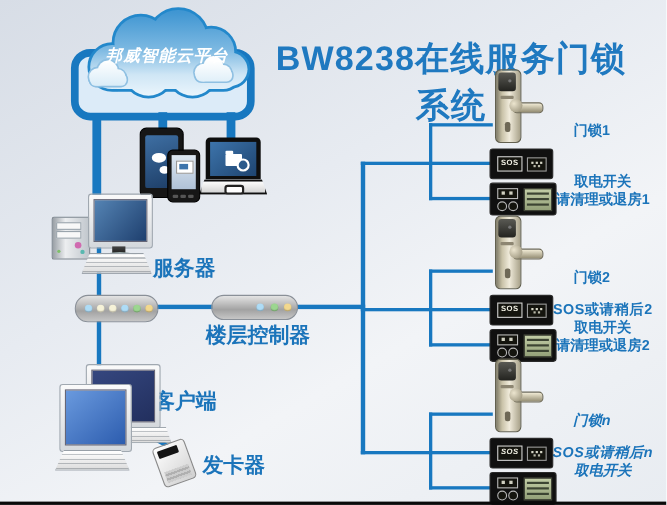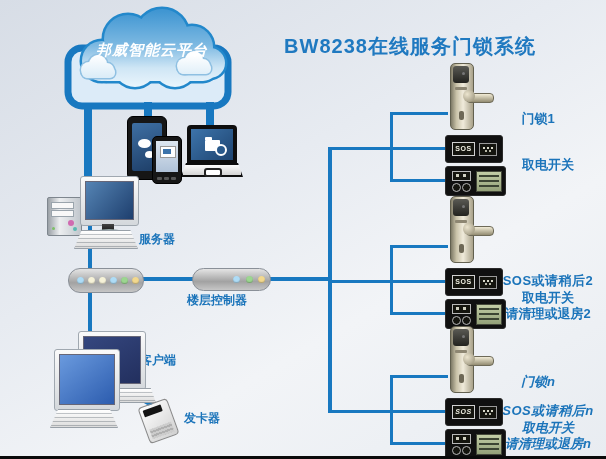--- a/index.html
+++ b/index.html
@@ -4,23 +4,23 @@
 <style>
   html,body{margin:0;padding:0;}
   body{font-family:"Liberation Sans",sans-serif;}
   #stage{
     position:relative;width:606px;height:459px;overflow:hidden;
     background:linear-gradient(150deg,#d7dde6 0%,#e7ebf1 40%,#f2f4f7 65%,#e8ecf1 100%);
   }
   .abs{position:absolute;}
   .line{position:absolute;background:#1878c0;}
   .lbl{position:absolute;color:#1b74ba;font-weight:bold;white-space:nowrap;}
-  .lbl-l{font-size:12px;font-family:Liberation Serif, serif;}
+  .lbl-l{font-size:19px;font-family:Liberation Serif, serif;}
   .lbl-r{font-size:13px;text-align:center;}
-  #title{left:250px;top:33px;width:320px;font-size:20px;font-weight:bold;
+  #title{left:250px;top:33px;width:320px;font-size:31px;font-weight:bold;
          color:#1f79c0;letter-spacing:1px;text-align:center;}
 
   
   #cloud-svg{left:40px;top:3px;z-index:2;}
   .stem{z-index:3;}
 
   
   .dev{position:absolute;z-index:4;}
   
   #tablet{left:127px;top:116px;width:38px;height:62px;background:#161616;border:1px solid #000;border-radius:6px;}
@@ -313,20 +313,21 @@
         <div class="sock sk1"></div>
         <div class="sock sk2"></div>
       <div class="pow-disp">
           <div class="pd-row"></div>
           <div class="pd-row"></div>
           <div class="pd-row"></div>
         </div>
     </div>
     <div class="lbl lbl-r lk-lbl">门锁1</div>
     <div class="lbl lbl-r pw-lbl">取电开关</div>
+    <div class="lbl lbl-r co-lbl">请清理或退房1</div>
   </div>
 
   <div class="grp g2">
     <div class="line subv"></div>
     <div class="line br-lock"></div>
     <div class="line br-sos"></div>
     <div class="line br-pow"></div>
     <div class="lock">
       <div class="top">
           <div class="dot"></div>
@@ -347,20 +348,21 @@
           <i></i>
         </div>
         <div class="sock sk1"></div>
         <div class="sock sk2"></div>
       <div class="pow-disp">
           <div class="pd-row"></div>
           <div class="pd-row"></div>
           <div class="pd-row"></div>
         </div>
     </div>
+    <div class="lbl lbl-r lk-lbl">门锁2</div>
     <div class="lbl lbl-r so-lbl">SOS或请稍后2</div>
     <div class="lbl lbl-r pw-lbl">取电开关</div>
     <div class="lbl lbl-r co-lbl">请清理或退房2</div>
   </div>
 
   <div class="grp g3">
     <div class="line subv"></div>
     <div class="line br-lock"></div>
     <div class="line br-sos"></div>
     <div class="line br-pow"></div>
@@ -387,17 +389,16 @@
         <div class="sock sk2"></div>
       <div class="pow-disp">
           <div class="pd-row"></div>
           <div class="pd-row"></div>
           <div class="pd-row"></div>
         </div>
     </div>
     <div class="lbl lbl-r lk-lbl">门锁n</div>
     <div class="lbl lbl-r so-lbl">SOS或请稍后n</div>
     <div class="lbl lbl-r pw-lbl">取电开关</div>
-    <div class="lbl lbl-r co-lbl">请清理或退房n</div>
   </div>
 
   <div id="bottom-border" class="abs"></div>
 </div>
 
 </body></html>

